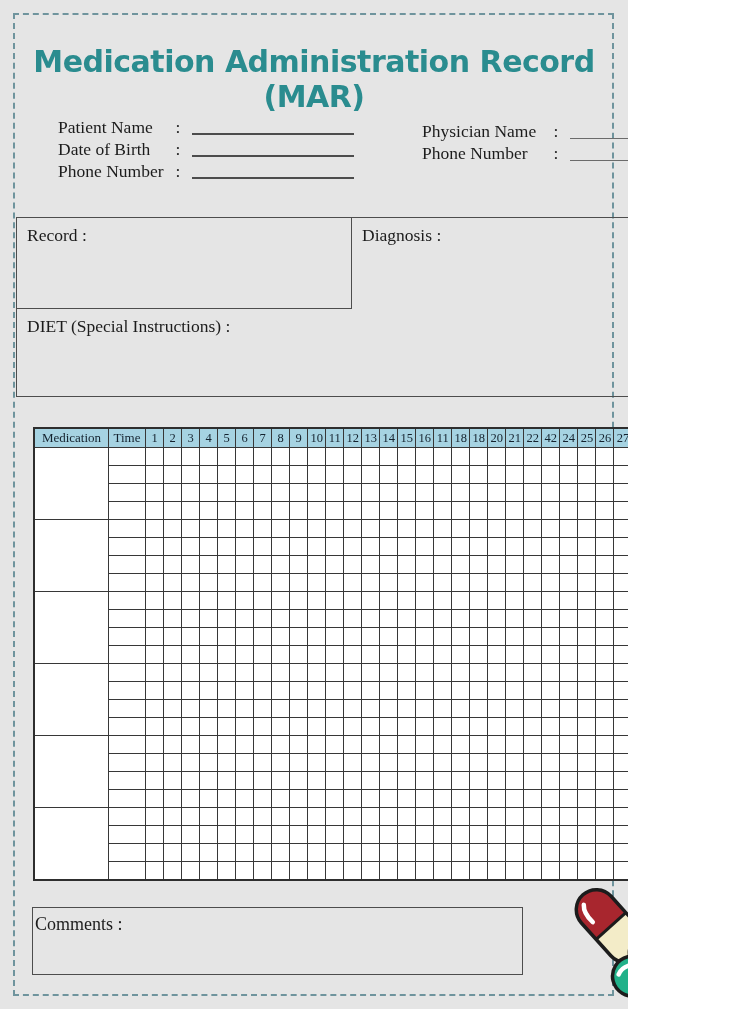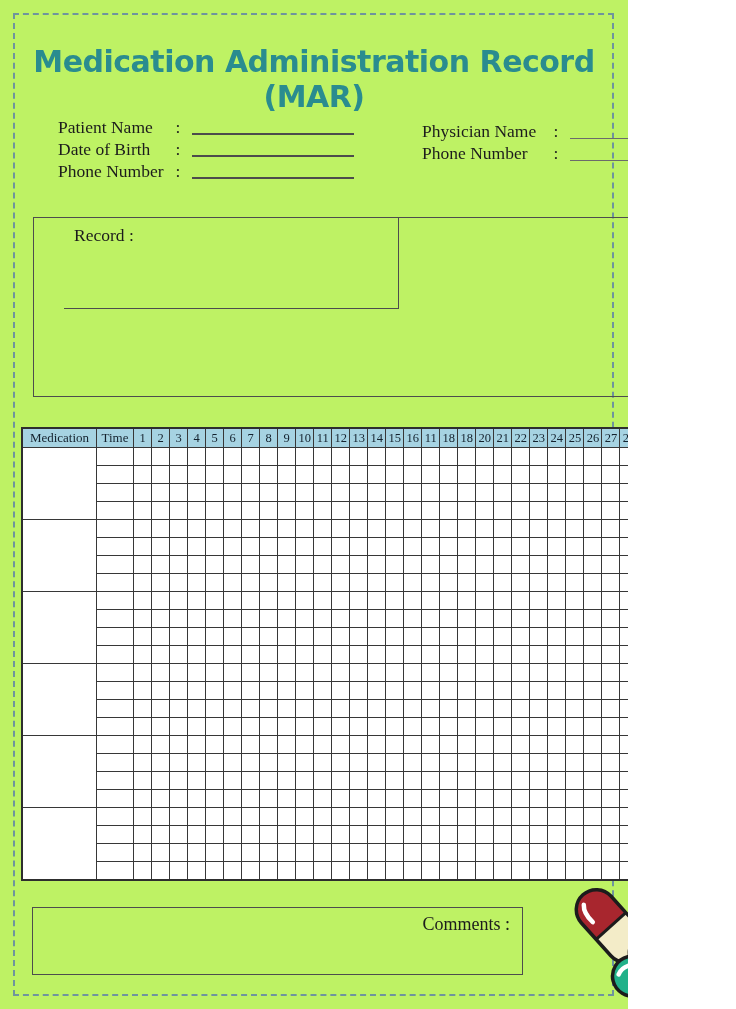--- a/index.html
+++ b/index.html
@@ -1,17 +1,17 @@
 <!DOCTYPE html>
 <html><head>
 <meta charset="utf-8">
 <style>
   html,body{margin:0;padding:0;background:#ffffff;}
   .page{
-    position:relative;width:628px;height:1009px;background:#bef264;overflow:hidden;
+    position:relative;width:628px;height:1009px;background:#e5e5e5;overflow:hidden;
     font-family:"Liberation Serif","DejaVu Serif",serif;color:#1c1c1c;
   }
   .dashed-border{
     position:absolute;left:13px;top:13px;right:14px;bottom:13px;
     border:2px dashed #6f949d;pointer-events:none;
   }
   .title{
     position:absolute;left:0;top:44px;width:100%;margin:0;
     text-align:center;font-family:"DejaVu Sans","Liberation Sans",sans-serif;
     font-size:30px;font-weight:700;letter-spacing:-0.5px;color:#2a8c8f;
@@ -22,47 +22,47 @@
   .prow{display:flex;height:22px;font-size:17.5px;}
   .plabel{display:inline-block;}
   .patient-info-left .plabel{width:112px;}
   .patient-info-right .plabel{width:126px;}
   .pcolon{display:inline-block;width:16px;text-align:center;}
   .pline{display:inline-block;margin-left:6px;margin-bottom:4px;}
   .patient-info-left .pline{width:162px;border-bottom:2px solid #4c4c4c;}
   .patient-info-right .pline{width:168px;border-bottom:1.5px solid #6b6b6b;}
   
   .info-table{
-    position:absolute;left:33px;top:217px;width:672px;height:180px;
+    position:absolute;left:16px;top:217px;width:672px;height:180px;
     display:grid;grid-template-columns:335px 1fr;grid-template-rows:91px 1fr;
-    border:1.5px solid #4d4d4d;box-sizing:border-box;font-size:17.5px;padding-left:30px;
+    border:1.5px solid #4d4d4d;box-sizing:border-box;font-size:17.5px;
   }
   .info-cell{padding:7px 10px;box-sizing:border-box;}
   .info-cell.c0{border-right:1.5px solid #4d4d4d;}
   .info-cell.r0{border-bottom:1.5px solid #4d4d4d;}
   
-  .mar-wrap{position:absolute;left:21px;top:427px;border-radius:28px;}
+  .mar-wrap{position:absolute;left:33px;top:427px;border-radius:28px;}
   #mar-grid{
     border-collapse:collapse;table-layout:fixed;width:672px;
     border:2px solid #2e2e2e;font-family:"Liberation Serif","DejaVu Serif",serif;
   }
   #mar-grid th,#mar-grid td{border:1px solid #373737;padding:0;}
   #mar-grid thead th{
     background:#a6d3e2;height:18px;font-weight:400;font-size:13px;color:#14222e;
     overflow:hidden;white-space:nowrap;
   }
   #mar-grid thead th.day{font-size:12.5px;}
   #mar-grid th.med{width:73px;}
   #mar-grid th.time{width:36px;}
   #mar-grid tbody td{height:17px;background:#ffffff;}
   #mar-grid tbody tr.med-top td{border-top:1.3px solid #2e2e2e;}
   
   .comments-box{
     position:absolute;left:32px;top:907px;width:491px;height:68px;
-    border:1.5px solid #4d4d4d;box-sizing:border-box;padding:6px 12px;font-size:18px;text-align:right;
+    border:1.5px solid #4d4d4d;box-sizing:border-box;padding:6px 2px;font-size:18px;
   }
   
   .pills{position:absolute;left:563px;top:880px;width:152px;height:122px;}
 </style>
 </head>
 <body>
 
 <div class="page">
   <div class="dashed-border"></div>
 
@@ -94,20 +94,22 @@
     </div>
     <div class="prow">
       <span class="plabel">Phone Number</span>
         <span class="pcolon">:</span>
         <span class="pline"></span>
     </div>
   </div>
 
   <div class="info-table">
     <div class="info-cell c0 r0"><span>Record :</span></div>
+    <div class="info-cell c0 r1"><span>Diagnosis :</span></div>
+    <div class="info-cell c1 r1"><span>DIET (Special Instructions) :</span></div>
   </div>
 
   <div class="mar-wrap">
     <table id="mar-grid">
         <thead>
           <tr>
             <th class="med">Medication</th>
             <th class="time">Time</th>
             <th class="day">1</th>
             <th class="day">2</th>
@@ -124,21 +126,21 @@
             <th class="day">13</th>
             <th class="day">14</th>
             <th class="day">15</th>
             <th class="day">16</th>
             <th class="day">11</th>
             <th class="day">18</th>
             <th class="day">18</th>
             <th class="day">20</th>
             <th class="day">21</th>
             <th class="day">22</th>
-            <th class="day">23</th>
+            <th class="day">42</th>
             <th class="day">24</th>
             <th class="day">25</th>
             <th class="day">26</th>
             <th class="day">27</th>
             <th class="day">28</th>
             <th class="day">43</th>
             <th class="day">30</th>
             <th class="day">31</th>
           </tr>
         </thead>

